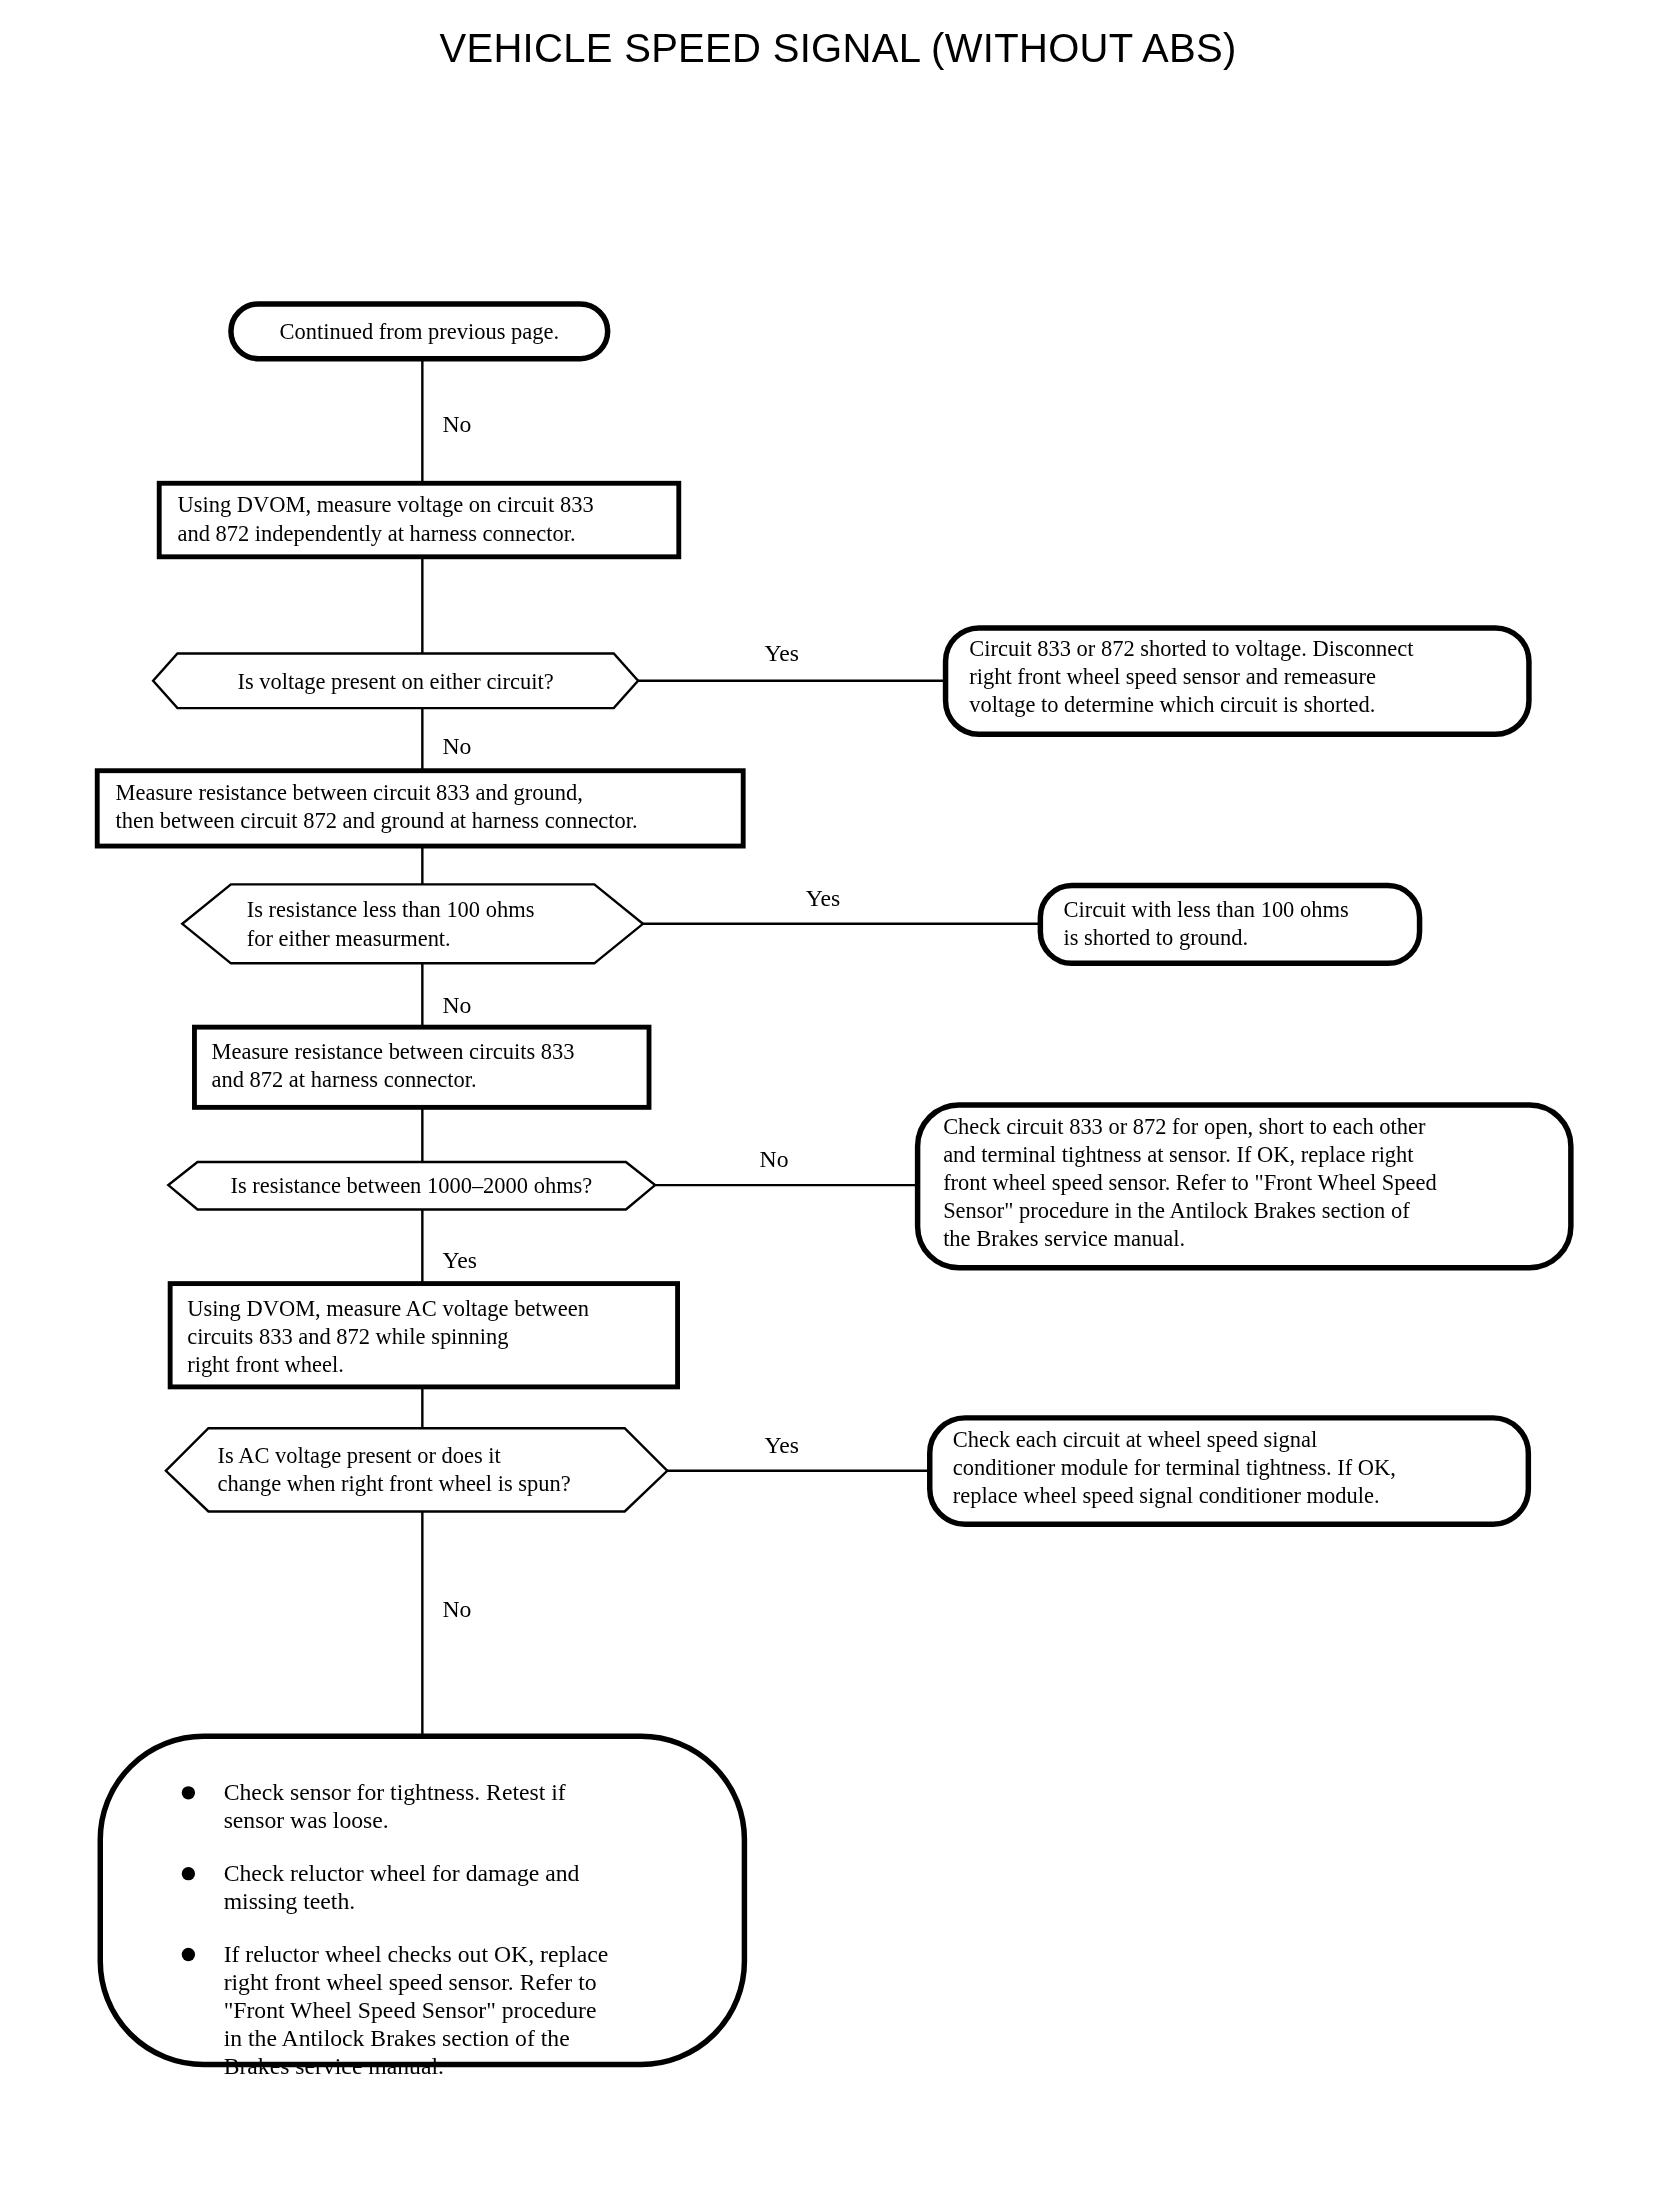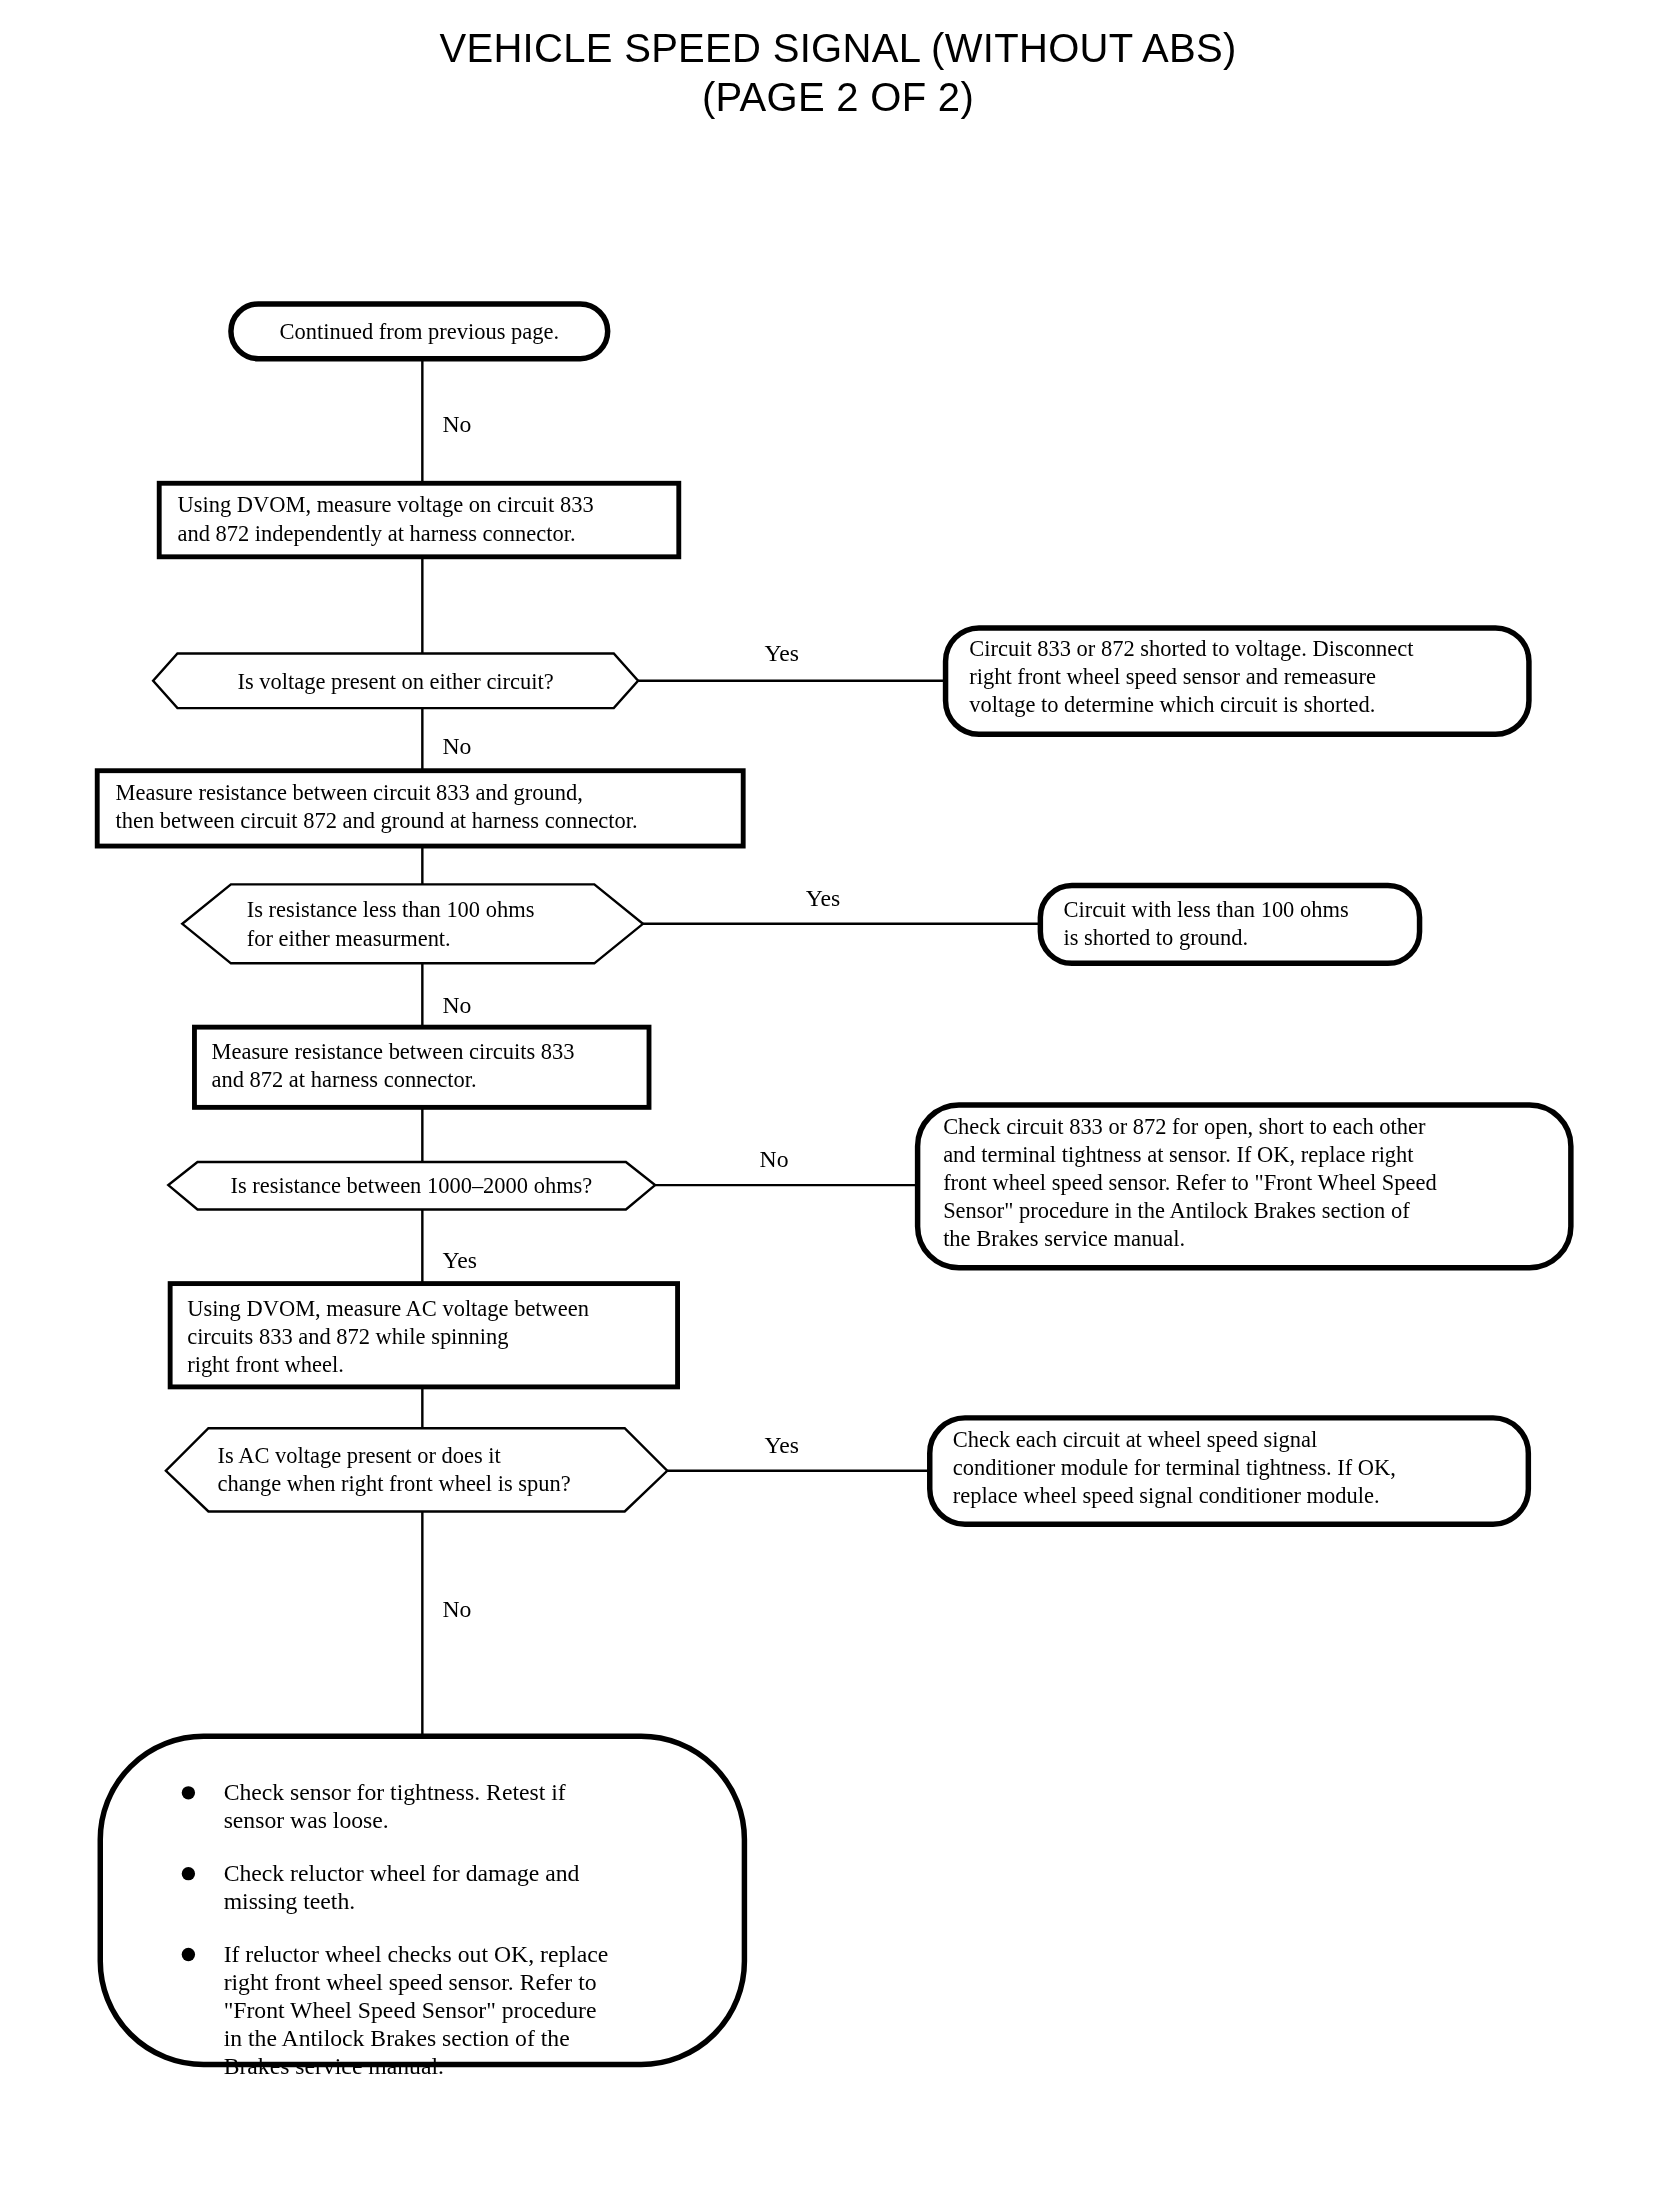--- a/index.html
+++ b/index.html
@@ -74,21 +74,20 @@
   }
   .bullet-dot { fill: #000000; }
 </style>
 </head>
 <body>
 
 <div id="page">
 
   <div class="title-block">
     <span class="title-line">VEHICLE SPEED SIGNAL (WITHOUT ABS)</span>
-    <span class="title-line">(PAGE 2 OF 2)</span>
   </div>
 
   <svg class="flow" viewBox="0 0 2758 3628">
 
     <g>
       <line class="connector" x1="695" y1="592" x2="695" y2="795"></line>
       <line class="connector" x1="695" y1="916" x2="695" y2="1075"></line>
       <line class="connector" x1="1050" y1="1120" x2="1556" y2="1120"></line>
       <line class="connector" x1="695" y1="1165" x2="695" y2="1268"></line>
       <line class="connector" x1="695" y1="1392" x2="695" y2="1455"></line>

